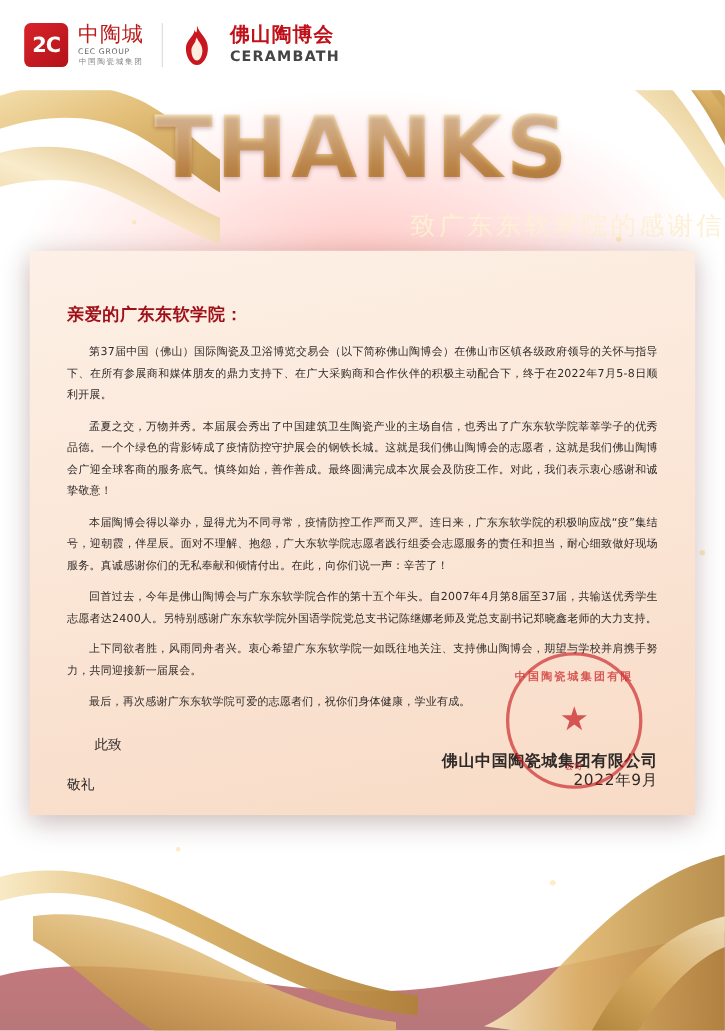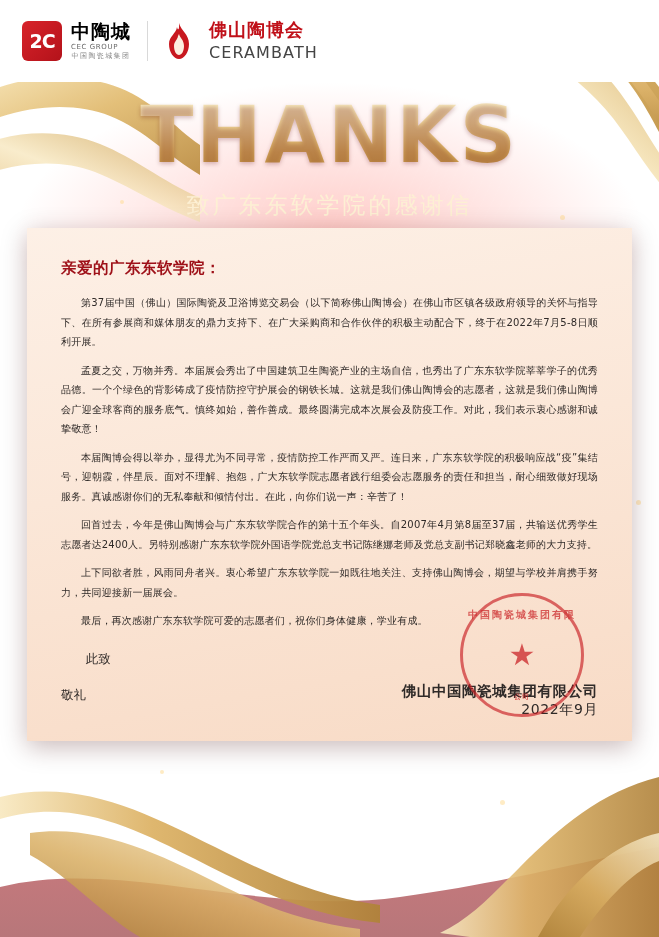--- a/index.html
+++ b/index.html
@@ -78,22 +78,22 @@
     letter-spacing: -1px;
   }
   .cec-text {
     display: flex;
     flex-direction: column;
     justify-content: center;
     line-height: 1.08;
   }
   .cec-cn {
     font-size: 19px;
-    font-weight: bold;
-    color: #000000;
+    font-weight: normal;
+    color: #b91c1c;
     letter-spacing: 1px;
   }
   .cec-en {
     font-size: 7px;
     color: #666;
     letter-spacing: 0.6px;
     margin-top: 2px;
   }
   .cec-sub {
     font-size: 7px;
@@ -122,22 +122,22 @@
     line-height: 1.12;
     margin-left: 6px;
   }
   .cb-cn {
     font-size: 18px;
     font-weight: bold;
     color: #c01019;
     letter-spacing: 1px;
   }
   .cb-en {
-    font-size: 16px;
-    font-weight: normal;
+    font-size: 13px;
+    font-weight: bold;
     color: #444;
     letter-spacing: 1.1px;
     margin-top: 3px;
   }
 
   
   .ribbon {
     position: absolute;
     pointer-events: none;
   }
@@ -164,36 +164,37 @@
     -webkit-text-fill-color: transparent;
     text-shadow: 0 2px 4px rgba(90,5,10,0.25);
     margin-top: 8px;
   }
   .subtitle {
     margin-top: 16px;
     font-size: 23px;
     letter-spacing: 3px;
     color: #fdf0d4;
     font-weight: 500;
+    text-align: right;
   }
 
   
   .letter {
     position: absolute;
     left: 27px;
     top: 228px;
     width: 605px;
     height: 513px;
     background: linear-gradient(170deg, #fdf0e6 0%, #fbe7d8 45%, #f8dbc6 100%);
     box-shadow: 0 6px 24px rgba(60,0,5,0.28);
     z-index: 9;
   }
   .letter-inner {
     position: relative;
-    padding: 30px 34px 20px 34px;
+    padding: 48px 34px 20px 34px;
     height: 100%;
     box-sizing: border-box;
   }
   .salutation {
     font-size: 15.5px;
     font-weight: bold;
     color: #9e1018;
     letter-spacing: 0.5px;
     margin-bottom: 14px;
   }

